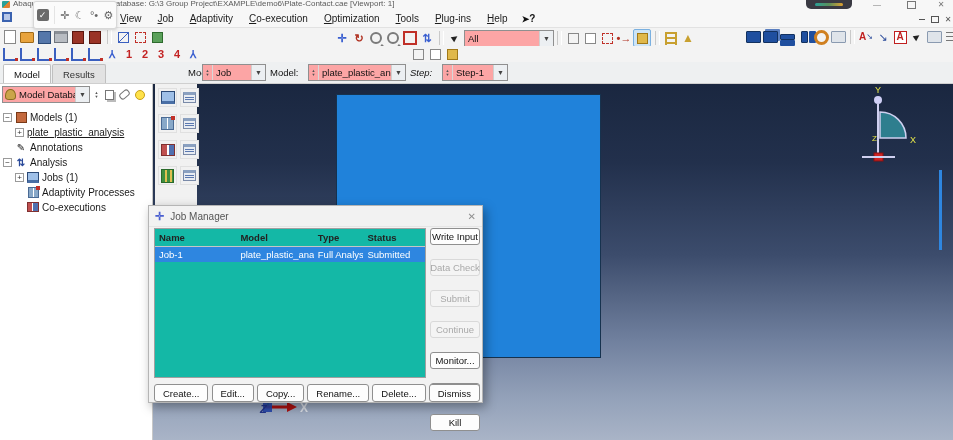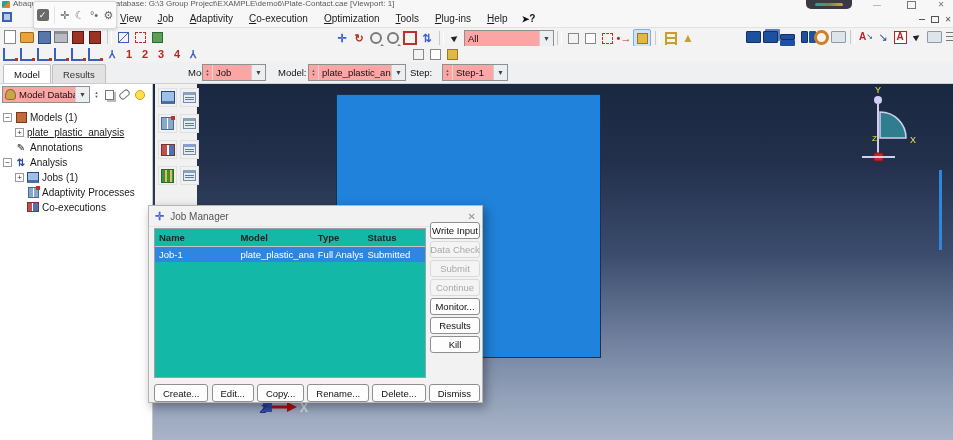--- a/index.html
+++ b/index.html
@@ -111,21 +111,21 @@
       box-shadow:3px 4px 10px rgba(0,0,0,.35);box-sizing:border-box;z-index:20;}
   #jm-title{height:20px;display:flex;align-items:center;padding:0 6px;color:#555;font-size:10px;gap:6px;border-bottom:1px solid #e5e5e5;}
   #jm-icon{color:#4a5fd0;font-size:11px;font-weight:bold;}
   #jm-close{margin-left:auto;color:#909090;font-size:10px;}
   #jm-table{position:absolute;left:5px;top:22px;width:272px;height:150px;background:#14b8a6;border:1px solid #a0a0a0;box-sizing:border-box;}
   .jm-hrow{display:flex;height:17px;border-bottom:1px solid #c5c5c5;align-items:center;}
   .jm-hcell{font-size:9.5px;font-weight:bold;padding-left:4px;box-sizing:border-box;white-space:nowrap;overflow:hidden;}
   .jm-row{display:flex;height:15px;background:#2e86e0;color:#fff;align-items:center;}
   .jm-cell{font-size:9.5px;padding-left:4px;box-sizing:border-box;white-space:nowrap;overflow:hidden;}
   .c0{width:82px;}.c1{width:78px;}.c2{width:50px;}.c3{width:62px;}
-  #jm-side{position:absolute;left:281px;top:16px;width:50px;display:flex;flex-direction:column;gap:2px;}
+  #jm-side{position:absolute;left:281px;top:22px;width:50px;display:flex;flex-direction:column;gap:14px;}
   .btn{height:17px;background:#fdfdfd;border:1px solid #8f8f8f;border-radius:3px;font-size:9.5px;color:#111;
        display:flex;align-items:center;justify-content:center;white-space:nowrap;box-sizing:border-box;}
   .btn.disabled{background:#f4f4f4;border-color:#d9d9d9;color:#a9a9a9;}
   #jm-bottom{position:absolute;left:5px;top:178px;width:326px;display:flex;justify-content:space-between;}
   #jm-bottom .btn{padding:8px 8px;text-align:right;}
   
   #tree-combo{position:absolute;left:2px;top:2px;width:88px;}
   .db-ic{width:9px;height:9px;background:#caa54a;border:1px solid #8a6c20;border-radius:45% 45% 40% 40%/60% 60% 30% 30%;margin-left:2px;}
   .mini-spin{position:absolute;left:92px;top:3px;width:9px;height:15px;display:flex;flex-direction:column;align-items:center;justify-content:center;}
   .mini-spin b{font-size:4px;color:#555;line-height:4px;font-weight:normal;}
@@ -362,30 +362,30 @@
     <div class="tab" id="tab-results">Results</div>
     <div class="ctx-label" style="left:160px;margin-left:28px;">Module:</div>
     <div class="combo abs" style="left:202px;top:2px;width:64px;">
       <span class="cspin">
           <b>▲</b>
           <b>▼</b>
         </span>
       <span class="cval">Job</span>
       <span class="cdrop">▼</span>
     </div>
-    <div class="ctx-label" style="left:278px;">Model:</div>
+    <div class="ctx-label" style="left:270px;">Model:</div>
     <div class="combo abs" style="left:308px;top:2px;width:98px;">
       <span class="cspin">
           <b>▲</b>
           <b>▼</b>
         </span>
       <span class="cval">plate_plastic_analysis</span>
       <span class="cdrop">▼</span>
     </div>
-    <div class="ctx-label" style="left:410px;">Step:</div>
+    <div class="ctx-label" style="left:410px;font-style:italic;">Step:</div>
     <div class="combo abs" style="left:442px;top:2px;width:66px;">
       <span class="cspin">
           <b>▲</b>
           <b>▼</b>
         </span>
       <span class="cval">Step-1</span>
       <span class="cdrop">▼</span>
     </div>
   </div>
 

